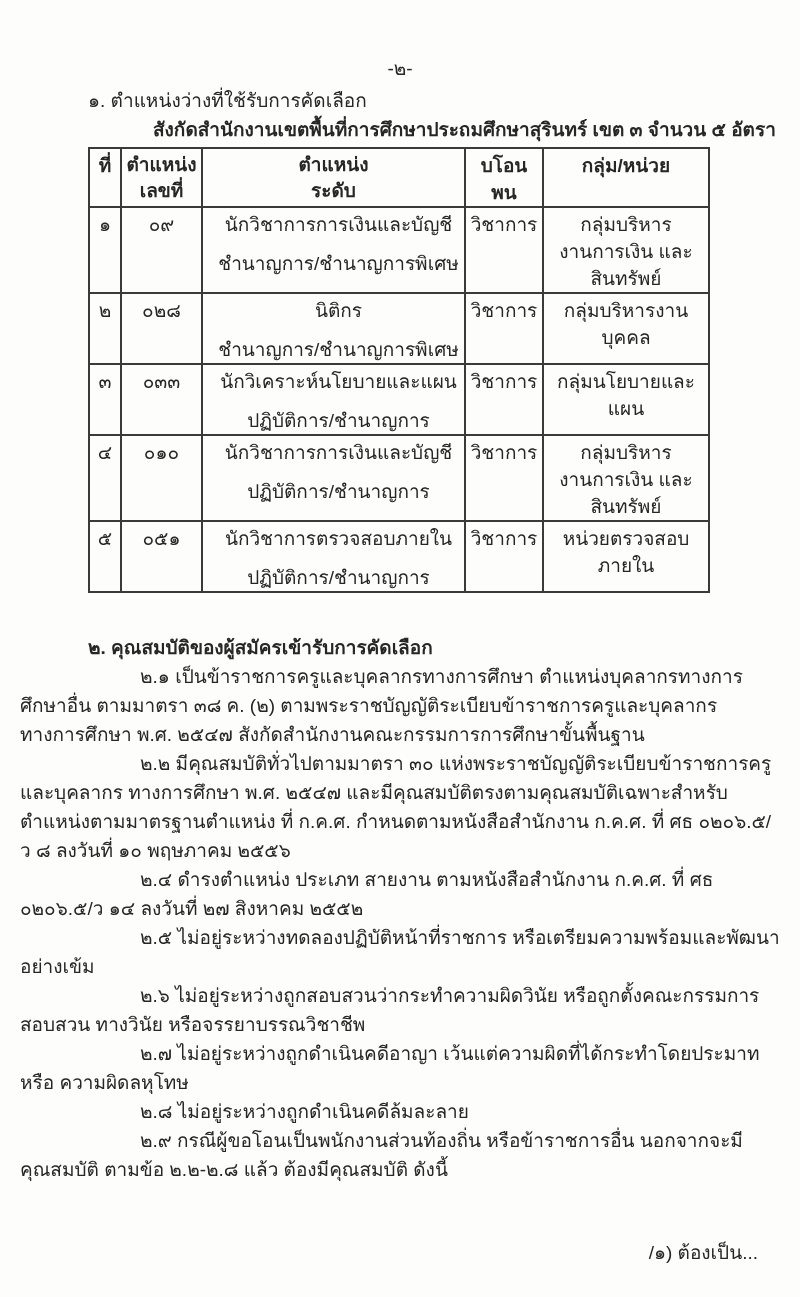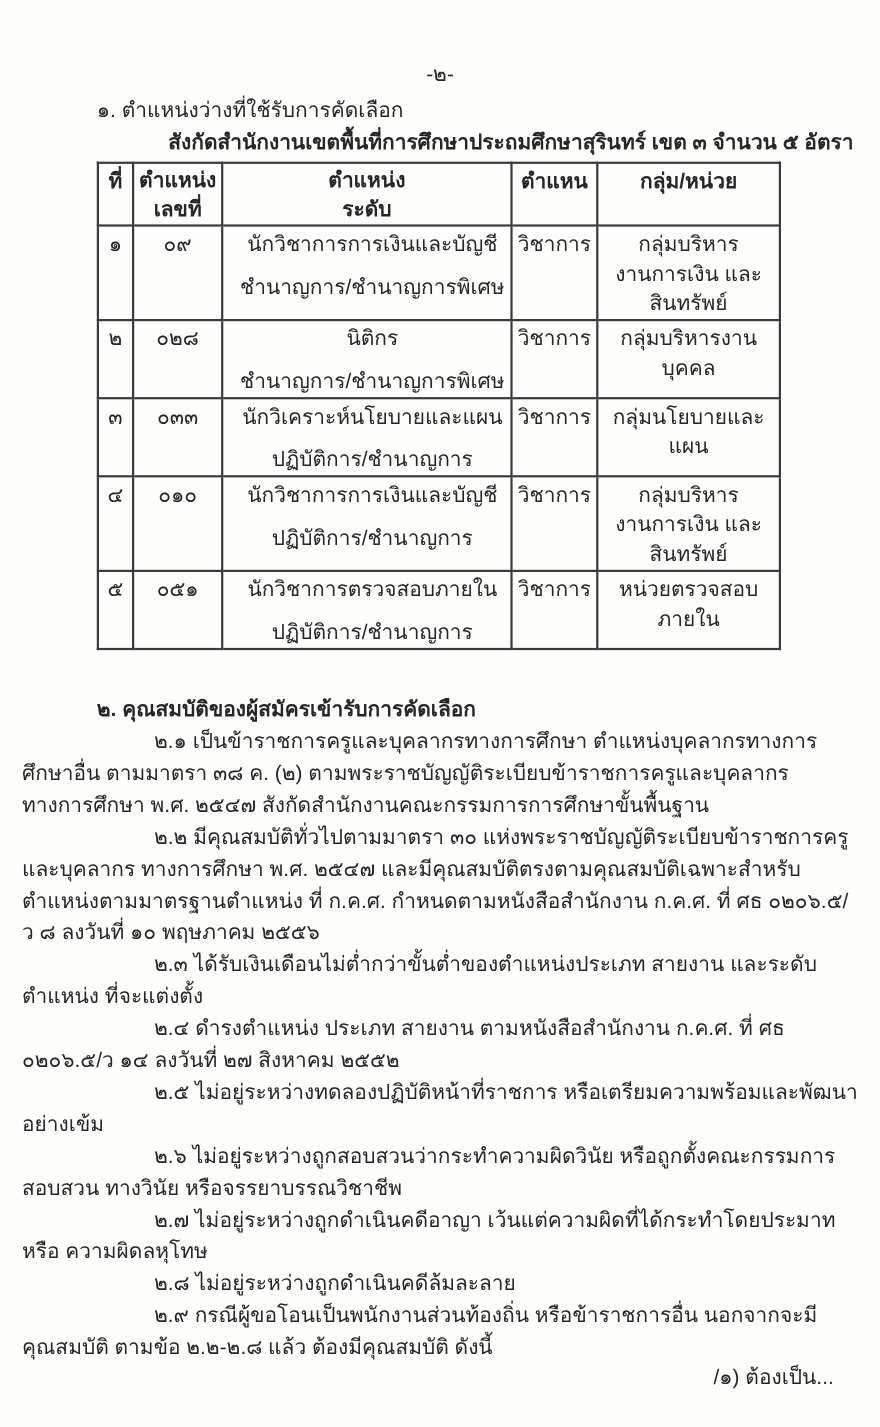--- a/index.html
+++ b/index.html
@@ -101,21 +101,21 @@
       <tr>
         <th>ที่</th>
         <th class="th-stack">
           <div>ตำแหน่ง</div>
           <div>เลขที่</div>
         </th>
         <th class="th-stack">
           <div>ตำแหน่ง</div>
           <div>ระดับ</div>
         </th>
-        <th>ตำแหน</th>
+        <th>บโอนพน</th>
         <th>กลุ่ม/หน่วย</th>
       </tr>
     </thead>
     <tbody>
       <tr>
         <td class="c-no">๑</td>
         <td class="c-pn">๐๙</td>
         <td class="c-pos">
           <div class="pos-name">นักวิชาการการเงินและบัญชี</div>
           <div class="pos-level">ชำนาญการ/ชำนาญการพิเศษ</div>
@@ -163,21 +163,20 @@
         <td class="c-type">วิชาการ</td>
         <td class="c-group">หน่วยตรวจสอบภายใน</td>
       </tr>
     </tbody>
   </table>
 
   <div class="s2-heading">๒. คุณสมบัติของผู้สมัครเข้ารับการคัดเลือก</div>
 
   <p class="q-item">๒.๑ เป็นข้าราชการครูและบุคลากรทางการศึกษา ตำแหน่งบุคลากรทางการศึกษาอื่น ตามมาตรา ๓๘ ค. (๒) ตามพระราชบัญญัติระเบียบข้าราชการครูและบุคลากรทางการศึกษา พ.ศ. ๒๕๔๗ สังกัดสำนักงานคณะกรรมการการศึกษาขั้นพื้นฐาน</p>
   <p class="q-item">๒.๒ มีคุณสมบัติทั่วไปตามมาตรา ๓๐ แห่งพระราชบัญญัติระเบียบข้าราชการครูและบุคลากร ทางการศึกษา พ.ศ. ๒๕๔๗ และมีคุณสมบัติตรงตามคุณสมบัติเฉพาะสำหรับตำแหน่งตามมาตรฐานตำแหน่ง ที่ ก.ค.ศ. กำหนดตามหนังสือสำนักงาน ก.ค.ศ. ที่ ศธ ๐๒๐๖.๕/ว ๘ ลงวันที่ ๑๐ พฤษภาคม ๒๕๕๖</p>
-  <p class="q-item">๒.๓ ได้รับเงินเดือนไม่ต่ำกว่าขั้นต่ำของตำแหน่งประเภท สายงาน และระดับตำแหน่ง ที่จะแต่งตั้ง</p>
   <p class="q-item">๒.๔ ดำรงตำแหน่ง ประเภท สายงาน ตามหนังสือสำนักงาน ก.ค.ศ. ที่ ศธ ๐๒๐๖.๕/ว ๑๔ ลงวันที่ ๒๗ สิงหาคม ๒๕๕๒</p>
   <p class="q-item">๒.๕ ไม่อยู่ระหว่างทดลองปฏิบัติหน้าที่ราชการ หรือเตรียมความพร้อมและพัฒนาอย่างเข้ม</p>
   <p class="q-item">๒.๖ ไม่อยู่ระหว่างถูกสอบสวนว่ากระทำความผิดวินัย หรือถูกตั้งคณะกรรมการสอบสวน ทางวินัย หรือจรรยาบรรณวิชาชีพ</p>
   <p class="q-item">๒.๗ ไม่อยู่ระหว่างถูกดำเนินคดีอาญา เว้นแต่ความผิดที่ได้กระทำโดยประมาทหรือ ความผิดลหุโทษ</p>
   <p class="q-item">๒.๘ ไม่อยู่ระหว่างถูกดำเนินคดีล้มละลาย</p>
   <p class="q-item">๒.๙ กรณีผู้ขอโอนเป็นพนักงานส่วนท้องถิ่น หรือข้าราชการอื่น นอกจากจะมีคุณสมบัติ ตามข้อ ๒.๒-๒.๘ แล้ว ต้องมีคุณสมบัติ ดังนี้</p>
 
   <div class="continuation">/๑) ต้องเป็น...</div>
 
 </div>

